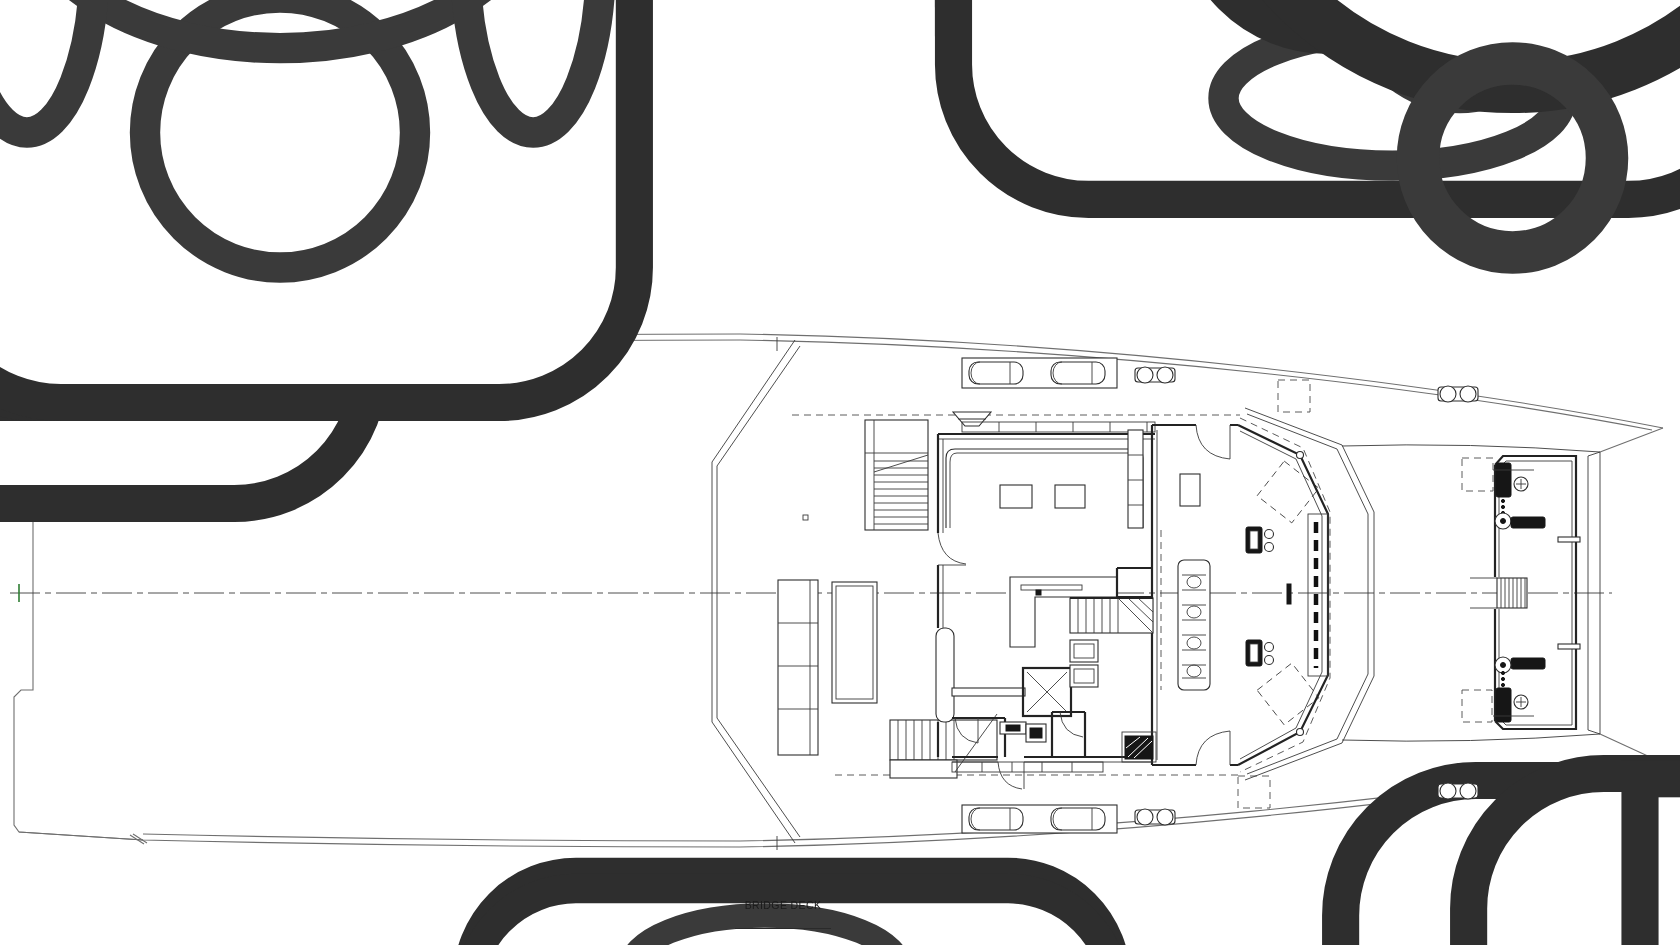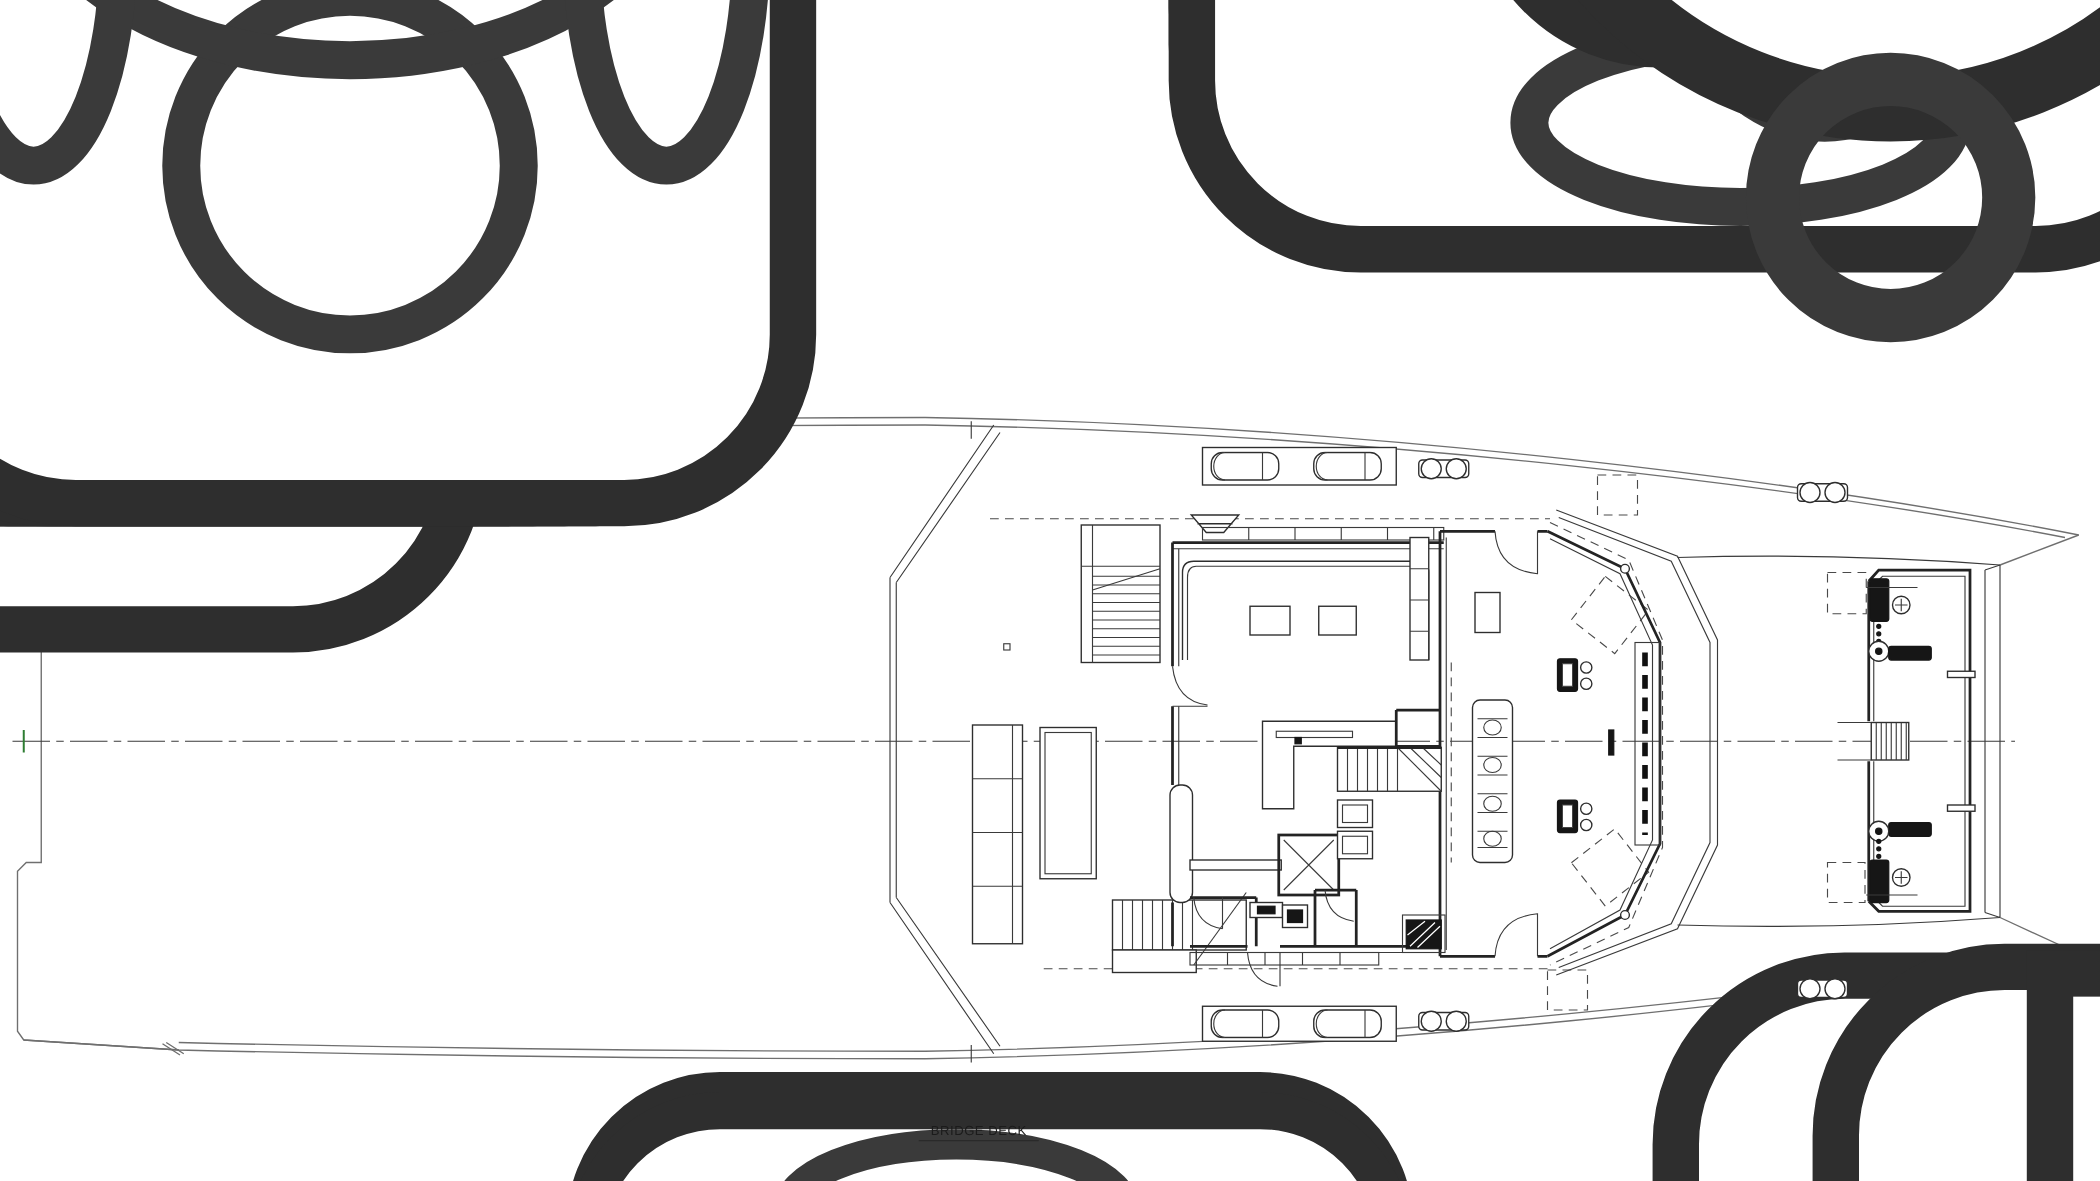--- a/index.html
+++ b/index.html
@@ -1,21 +1,21 @@
 <!DOCTYPE html>
 <html><head>
 <meta charset="utf-8">
 <style>
   html,body{margin:0;padding:0;background:#ffffff;}
   .sheet{position:relative;width:1680px;height:945px;background:#fff;overflow:hidden;
          font-family:"Liberation Sans", sans-serif;}
   .sheet svg{position:absolute;left:0;top:0;}
   .deck-label{position:absolute;left:735px;top:899px;width:96px;text-align:center;
               font-size:10.5px;letter-spacing:.4px;color:#1b1b1b;
-              border-bottom:1.2px solid #2a2a2a;padding-bottom:1px;}
+              border-bottom:1.2px solid #2a2a2a;padding-bottom:17px;}
   
   .hull{stroke:#6f6f6f;fill:none;stroke-width:1.1;}
   .thin{stroke:#3a3a3a;fill:none;stroke-width:0.9;}
   .wall{stroke:#232323;fill:none;stroke-width:2.2;}
   .furn{stroke:#2e2e2e;fill:#fff;stroke-width:1.1;}
   .dash{stroke:#4a4a4a;fill:none;stroke-width:0.9;stroke-dasharray:7 5;}
   .dark{fill:#161616;stroke:#161616;}
 </style>
 </head>
 <body>

